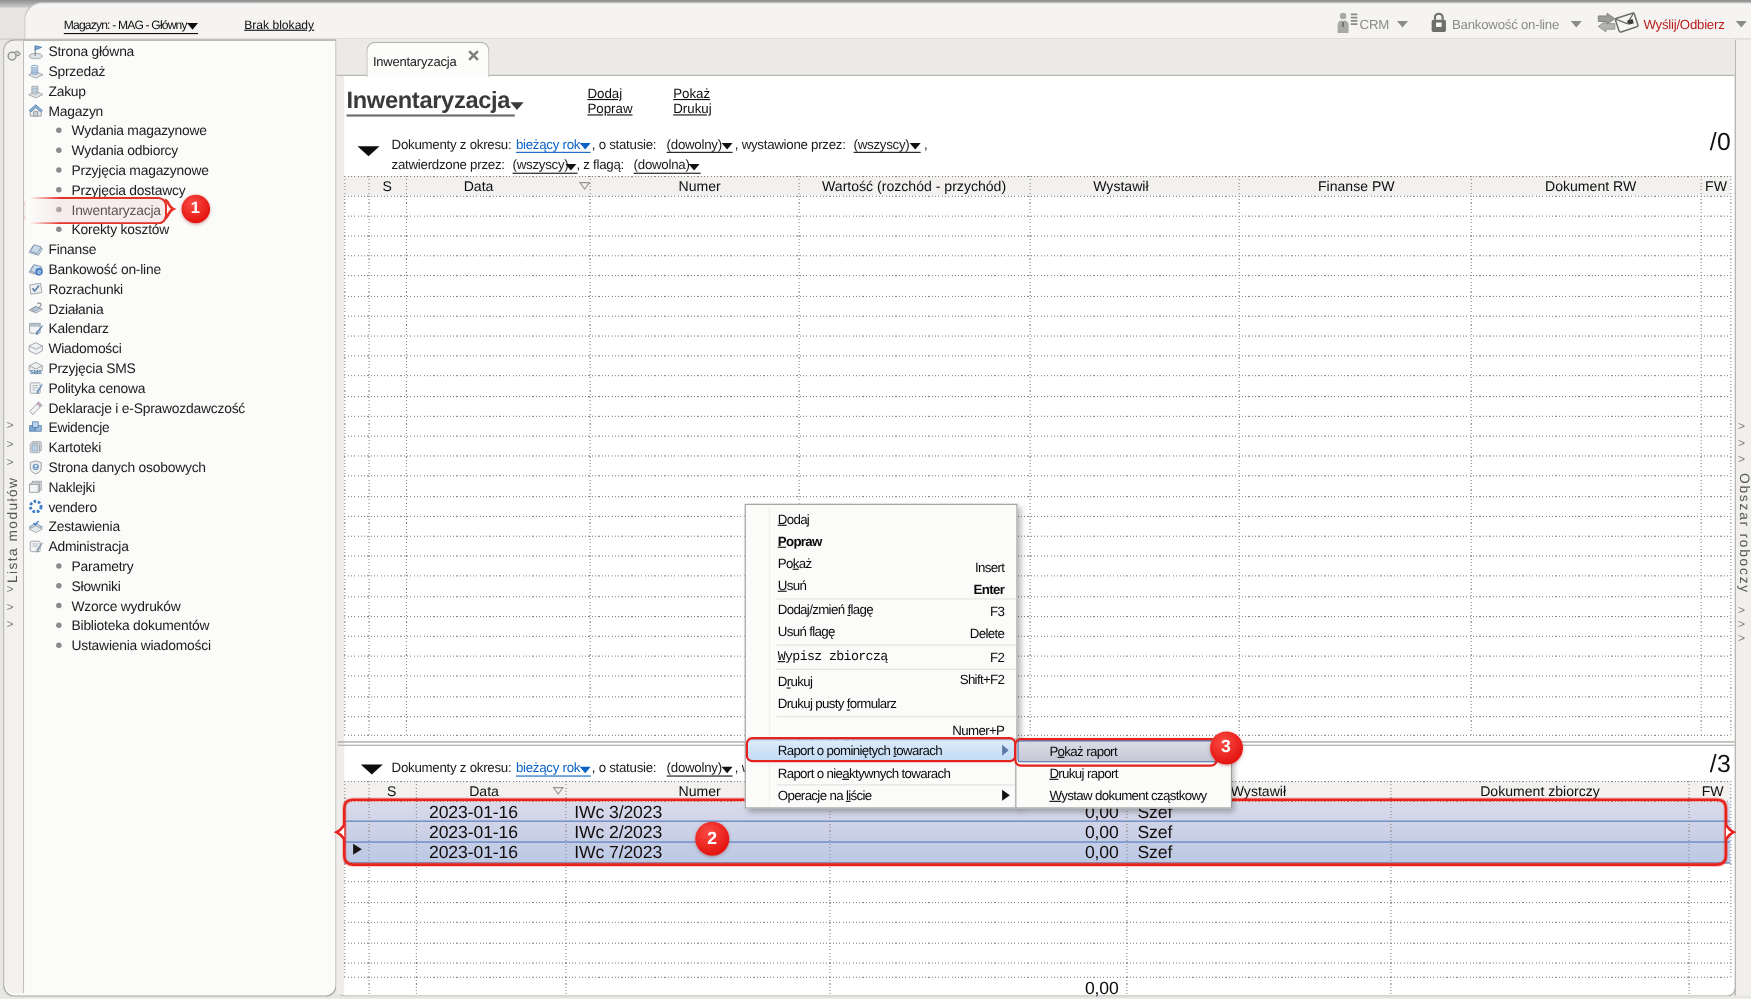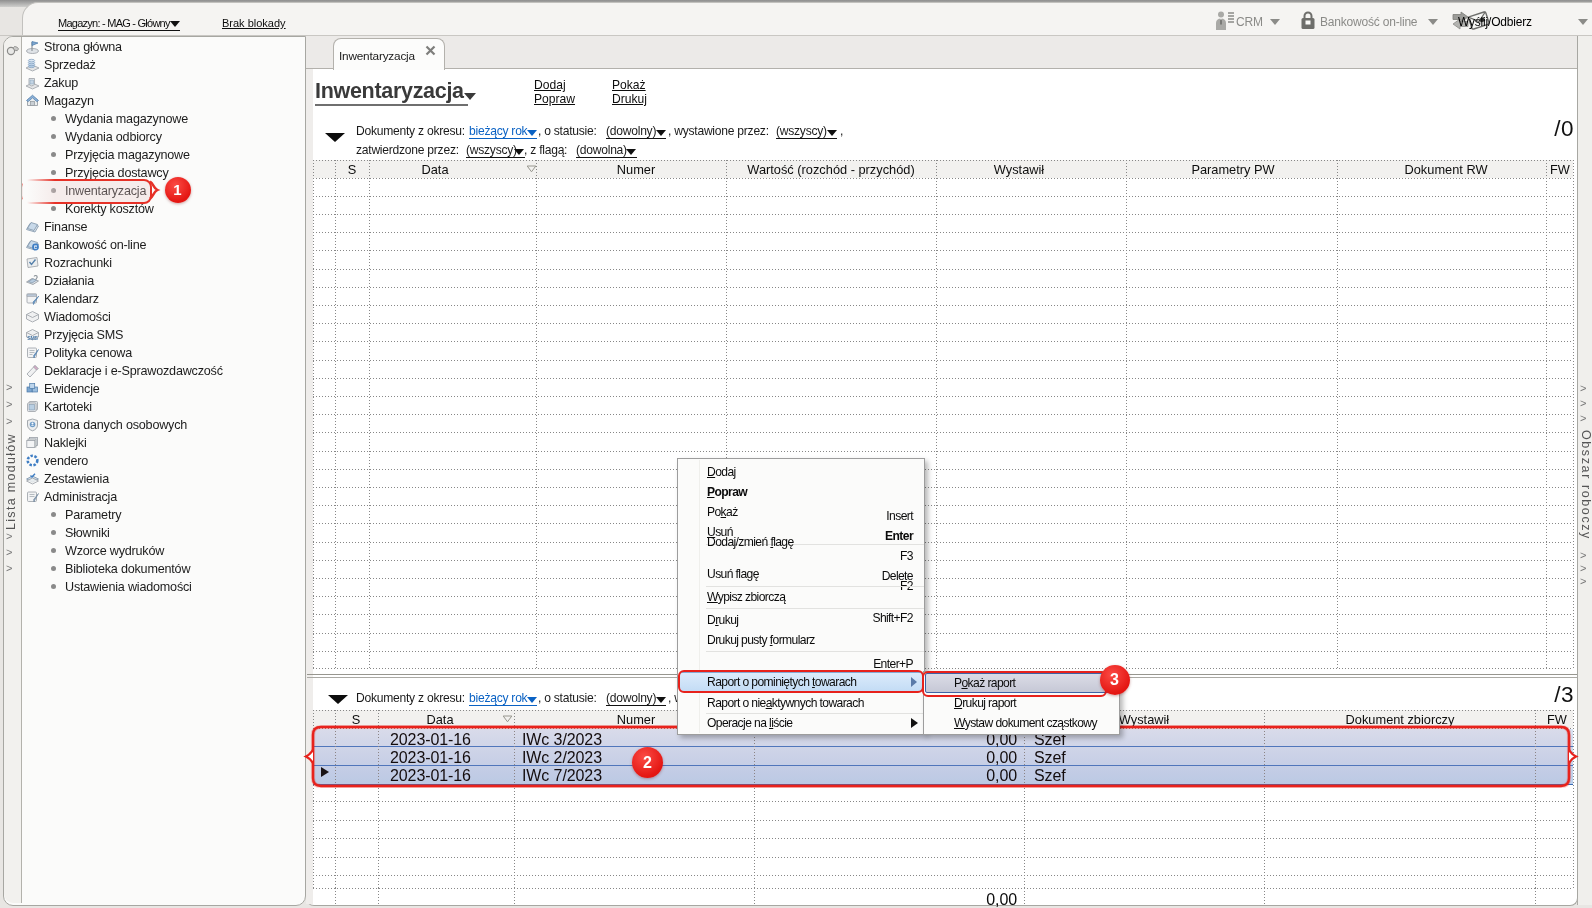--- a/index.html
+++ b/index.html
@@ -53,21 +53,21 @@
 <div class="tri-d" style="left:1428px;top:19px;border-top-color:#8b8b88;"></div>
 <svg id="sendicon" class="abs" style="left:1452px;top:8px;" width="38" height="25" viewBox="0 0 38 25">
     <path d="M1,9 L8,4 L8,6.5 L16,6.5 L16,11.5 L8,11.5 L8,14 Z" fill="#9b9b98" stroke="#7c7c79" stroke-width="0.8" transform="rotate(180 8.5 9)"></path>
     <path d="M1,16 L8,11 L8,13.5 L16,13.5 L16,18.5 L8,18.5 L8,21 Z" fill="#b3b3b0" stroke="#8c8c89" stroke-width="0.8"></path>
     <g transform="rotate(-18 27 13)">
       <rect x="18" y="6" width="18" height="13" rx="1.5" fill="#f6f6f4" stroke="#6e6e6b" stroke-width="1.4"></rect>
       <path d="M18,6 L27,13.5 L36,6" fill="none" stroke="#6e6e6b" stroke-width="1.2"></path>
       <rect x="28" y="11" width="5" height="4" fill="#3b3b39"></rect>
     </g>
   </svg>
-<div class="abs" style="left:1458px;top:15px;font-size:12px;letter-spacing:-0.2px;color:#000000;">Wyślij/Odbierz</div>
+<div class="abs" style="left:1494px;top:15px;font-size:12px;letter-spacing:-0.2px;color:#b91c1c;">Wyślij/Odbierz</div>
 <div class="tri-d" style="left:1578px;top:19px;border-top-color:#8b8b88;"></div>
 
 <div class="abs" style="left:1577px;top:36px;width:15px;height:869px;background:#f0efec;border-left:1px solid #adaca7;"></div>
 <div class="abs" style="left:1580px;top:381px;color:#777;font-size:11px;line-height:15px;">&gt;<br>&gt;<br>&gt;</div>
 <div class="abs" style="left:1579px;top:430px;width:14px;height:120px;writing-mode:vertical-rl;font-size:12.5px;color:#555;letter-spacing:1.6px;">Obszar roboczy</div>
 <div class="abs" style="left:1580px;top:549px;color:#777;font-size:11px;line-height:13px;">&gt;<br>&gt;<br>&gt;</div>
 
 <div class="abs" style="left:3px;top:36px;width:301px;height:868px;background:#fbfbfa;border:1px solid #a7a7a2;border-radius:10px 0 10px 10px;"></div>
 <div class="abs" style="left:4px;top:37px;width:17px;height:866px;background:#f2f1ee;border-right:1px solid #b3b2ac;border-radius:9px 0 0 9px;"></div>
 <svg class="abs" style="left:5px;top:43px;" width="14" height="14" viewBox="0 0 14 14">
@@ -334,21 +334,21 @@
 
 <div id="topgrid">
 <div class="abs" style="left:313px;top:160px;width:1260px;height:17.5px;background:#f2f1ef;"></div>
 <div class="hl" style="left:313px;top:160px;width:1260px;"></div>
 <div class="hl" style="left:313px;top:177.5px;width:1260px;"></div>
 <div class="hdr" style="left:352px;top:162px;">S</div>
 <div class="hdr" style="left:435px;top:162px;">Data</div>
 <div class="hdr" style="left:636px;top:162px;">Numer</div>
 <div class="hdr" style="left:831px;top:162px;">Wartość (rozchód - przychód)</div>
 <div class="hdr" style="left:1019px;top:162px;">Wystawił</div>
-<div class="hdr" style="left:1233px;top:162px;">Parametry PW</div>
+<div class="hdr" style="left:1233px;top:162px;">Finanse PW</div>
 <div class="hdr" style="left:1446px;top:162px;">Dokument RW</div>
 <div class="hdr" style="left:1560px;top:162px;">FW</div>
 <svg class="abs" style="left:526px;top:165px;" width="11" height="8" viewBox="0 0 11 8">
       <path d="M1.2,1 H9.8 L5.5,6.8 Z" fill="#f2f1ef" stroke="#98978f" stroke-width="1"></path>
     </svg>
 <div class="vl" style="left:313px;top:160px;height:508px;"></div>
 <div class="vl" style="left:335px;top:160px;height:508px;"></div>
 <div class="vl" style="left:369px;top:160px;height:508px;"></div>
 <div class="vl" style="left:536px;top:160px;height:508px;"></div>
 <div class="vl" style="left:726px;top:160px;height:508px;"></div>
@@ -468,26 +468,26 @@
 </svg>
 <div class="circ" style="left:632px;top:746.5px;width:31px;height:31px;line-height:31px;font-size:16px;z-index:42;">2</div>
 
 <div id="menu" style="position:absolute;z-index:50;left:677px;top:458px;width:248px;height:277px;background:#fbfbfa;border:1px solid #9d9d9d;box-shadow:3px 3px 5px rgba(0,0,0,0.28);box-sizing:border-box;"></div>
 <div class="abs" style="left:698.5px;top:460px;height:273px;width:0;border-left:1px solid #efefec;z-index:50;"></div>
 <div class="mi" style="top:462px;z-index:51;"><u>D</u>odaj<span class="sc">Insert</span></div>
 <div class="mi" style="top:482px;z-index:51;font-weight:bold;"><u>P</u>opraw<span class="sc">Enter</span></div>
 <div class="mi" style="top:502px;z-index:51;">Po<u>k</u>aż<span class="sc">F3</span></div>
 <div class="mi" style="top:522px;z-index:51;"><u>U</u>suń<span class="sc">Delete</span></div>
 <div class="msep" style="top:543.5px;z-index:51;"></div>
-<div class="mi" style="top:532px;z-index:51;">Dodaj/zmień <u>f</u>lagę<span class="sc">F2</span></div>
+<div class="mi" style="top:544px;z-index:51;">Dodaj/zmień <u>f</u>lagę<span class="sc">F2</span></div>
 <div class="mi" style="top:564px;z-index:51;">Usuń fla<u>g</u>ę<span class="sc">Shift+F2</span></div>
 <div class="msep" style="top:585.5px;z-index:51;"></div>
-<div class="mi" style="top:586.5px;z-index:51;"><u>W</u>ypisz zbiorczą</div>
+<div class="mi" style="top:586.5px;z-index:51;font-family:Liberation Mono, monospace;"><u>W</u>ypisz zbiorczą</div>
 <div class="msep" style="top:608px;z-index:51;"></div>
-<div class="mi" style="top:610px;z-index:51;">D<u>r</u>ukuj<span class="sc">Enter+P</span></div>
+<div class="mi" style="top:610px;z-index:51;">D<u>r</u>ukuj<span class="sc">Numer+P</span></div>
 <div class="mi" style="top:630px;z-index:51;">Drukuj pusty <u>f</u>ormularz</div>
 <div class="msep" style="top:651px;z-index:51;"></div>
 <div class="mi" style="top:652px;z-index:51;margin-top:16px;">Drukuj <u>n</u>aklejki</div>
 <div class="abs" style="left:679px;top:672px;width:244px;height:20px;background:linear-gradient(180deg,#dcebfb,#c3dcf5);border:1px solid #86aad4;border-radius:3px;box-sizing:border-box;z-index:51;"></div>
 <div class="mi" style="top:672px;z-index:52;">Raport o pominiętych <u>t</u>owarach</div>
 <div class="abs" style="left:911px;top:677px;width:0;height:0;border-left:6px solid #5a7aa8;border-top:5px solid transparent;border-bottom:5px solid transparent;z-index:52;"></div>
 <div class="mi" style="top:692.5px;z-index:51;">Raport o nie<u>a</u>ktywnych towarach</div>
 <div class="msep" style="top:712.5px;z-index:51;"></div>
 <div class="mi" style="top:713px;z-index:51;">Operacje na <u>li</u>ście</div>
 <div class="abs" style="left:911px;top:718px;width:0;height:0;border-left:7px solid #111;border-top:5px solid transparent;border-bottom:5px solid transparent;z-index:52;"></div>

